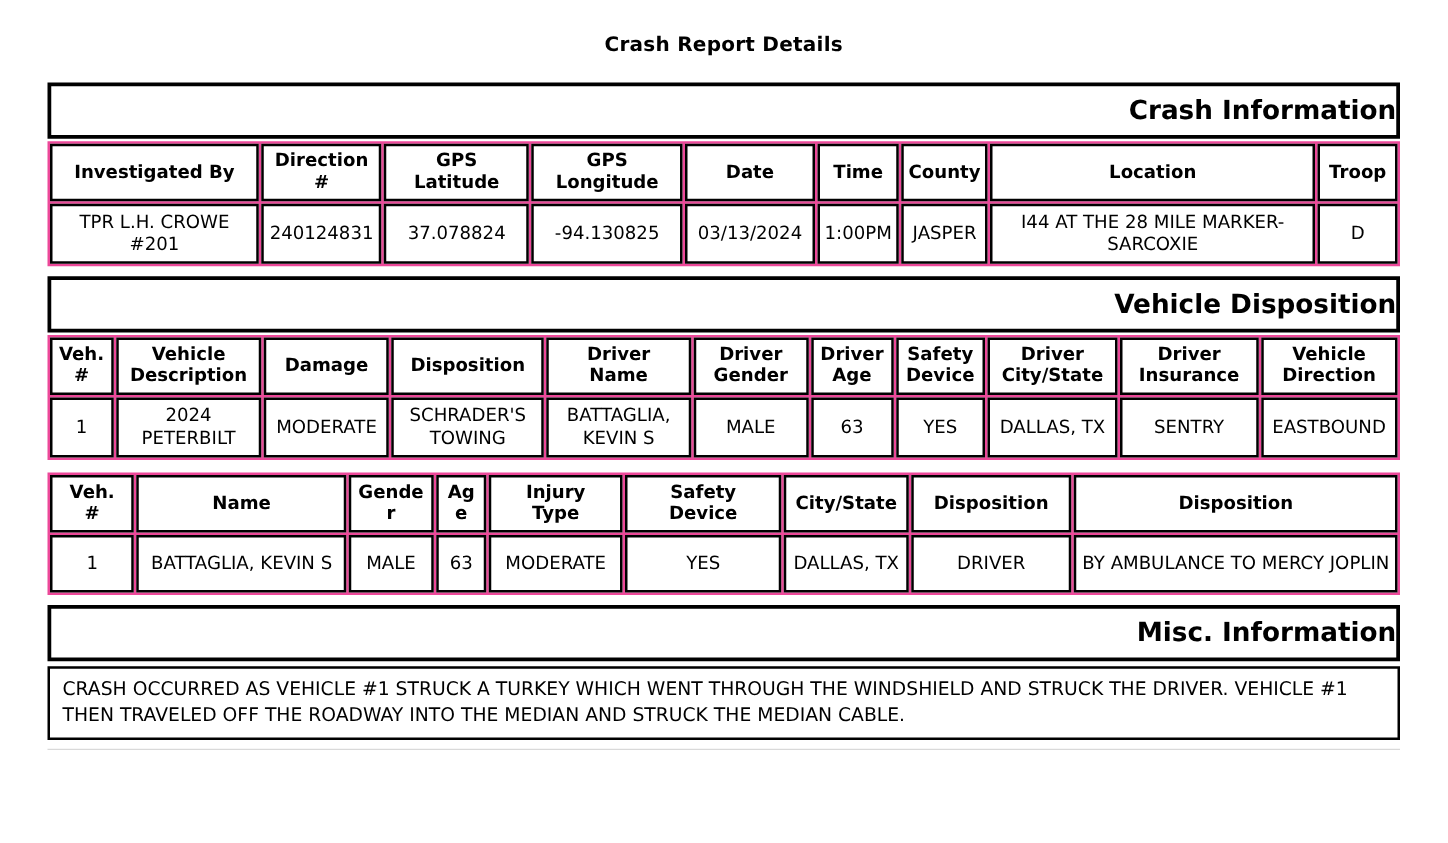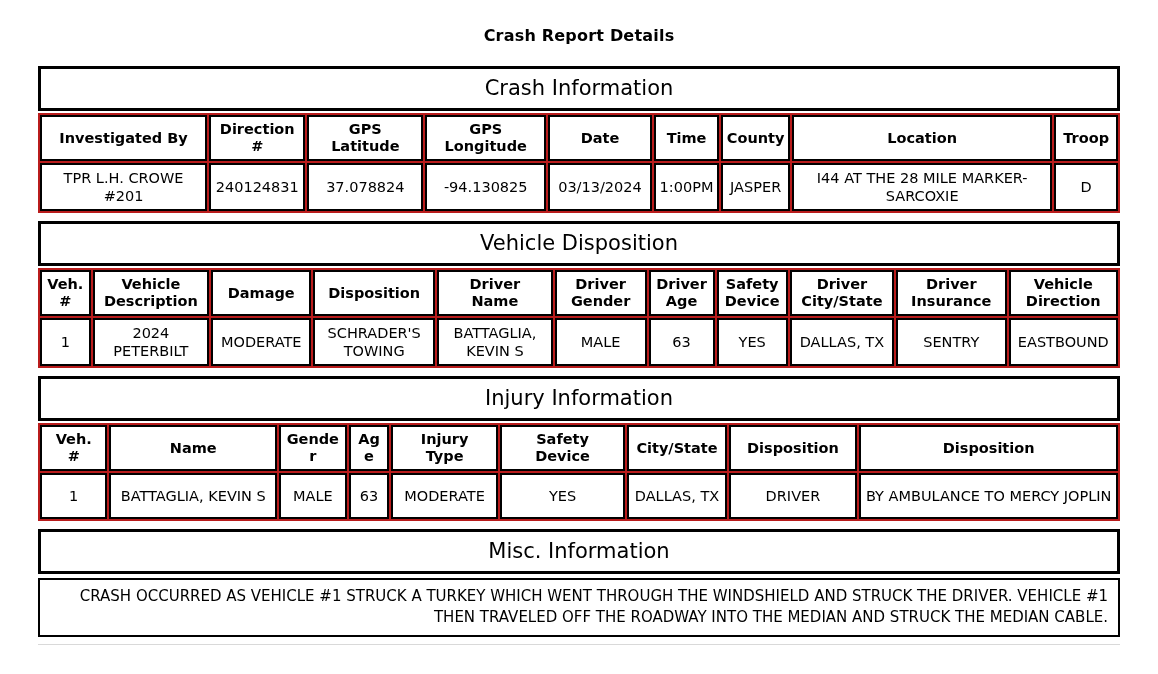--- a/index.html
+++ b/index.html
@@ -32,36 +32,36 @@
 
   .report-body {
     width: 1082px;
     margin: 13px auto 0 auto;
   }
 
   
   .section-band {
     border: 3px solid #000000;
     background: #ffffff;
-    text-align: center;
+    text-align: right;
     font-size: 21px;
-    font-weight: normal;
+    font-weight: bold;
     padding: 6px 0 7px 0;
     line-height: 26px;
     box-sizing: border-box;
   }
 
   
   table.grid {
     border-collapse: separate;
     border-spacing: 2px;
     width: 100%;
     table-layout: fixed;
     margin: 2px 0 0 0;
-    background: #b91c1c;
+    background: #ec4899;
   }
   table.grid th,
   table.grid td {
     border: 2px solid #000000;
     background: #ffffff;
     text-align: center;
     vertical-align: middle;
     padding: 4px 3px;
     box-sizing: border-box;
     word-wrap: break-word;
@@ -78,21 +78,21 @@
     font-weight: normal;
     line-height: 18px;
     height: 46px;
   }
   .spacer-8 { height: 8px; }
 
   
   .misc-row {
     border: 2px solid #000000;
     background: #ffffff;
-    text-align: right;
+    text-align: left;
     font-size: 15px;
     line-height: 21px;
     padding: 6px 10px 7px 10px;
     margin-top: 4px;
     box-sizing: border-box;
   }
 
   .bottom-rule {
     border-top: 1px solid #d9d9d9;
     margin-top: 7px;
@@ -227,21 +227,20 @@
           <td>YES</td>
           <td>DALLAS, TX</td>
           <td>SENTRY</td>
           <td>EASTBOUND</td>
         </tr>
       </tbody>
     </table>
 
     <div class="spacer-8"></div>
 
-    <div class="section-band">Injury Information</div>
 
     <table class="grid">
       <colgroup>
         <col style="width:66px">
           <col style="width:164px">
           <col style="width:66px">
           <col style="width:40px">
         <col style="width:104px">
           <col style="width:123px">
           <col style="width:97px">

